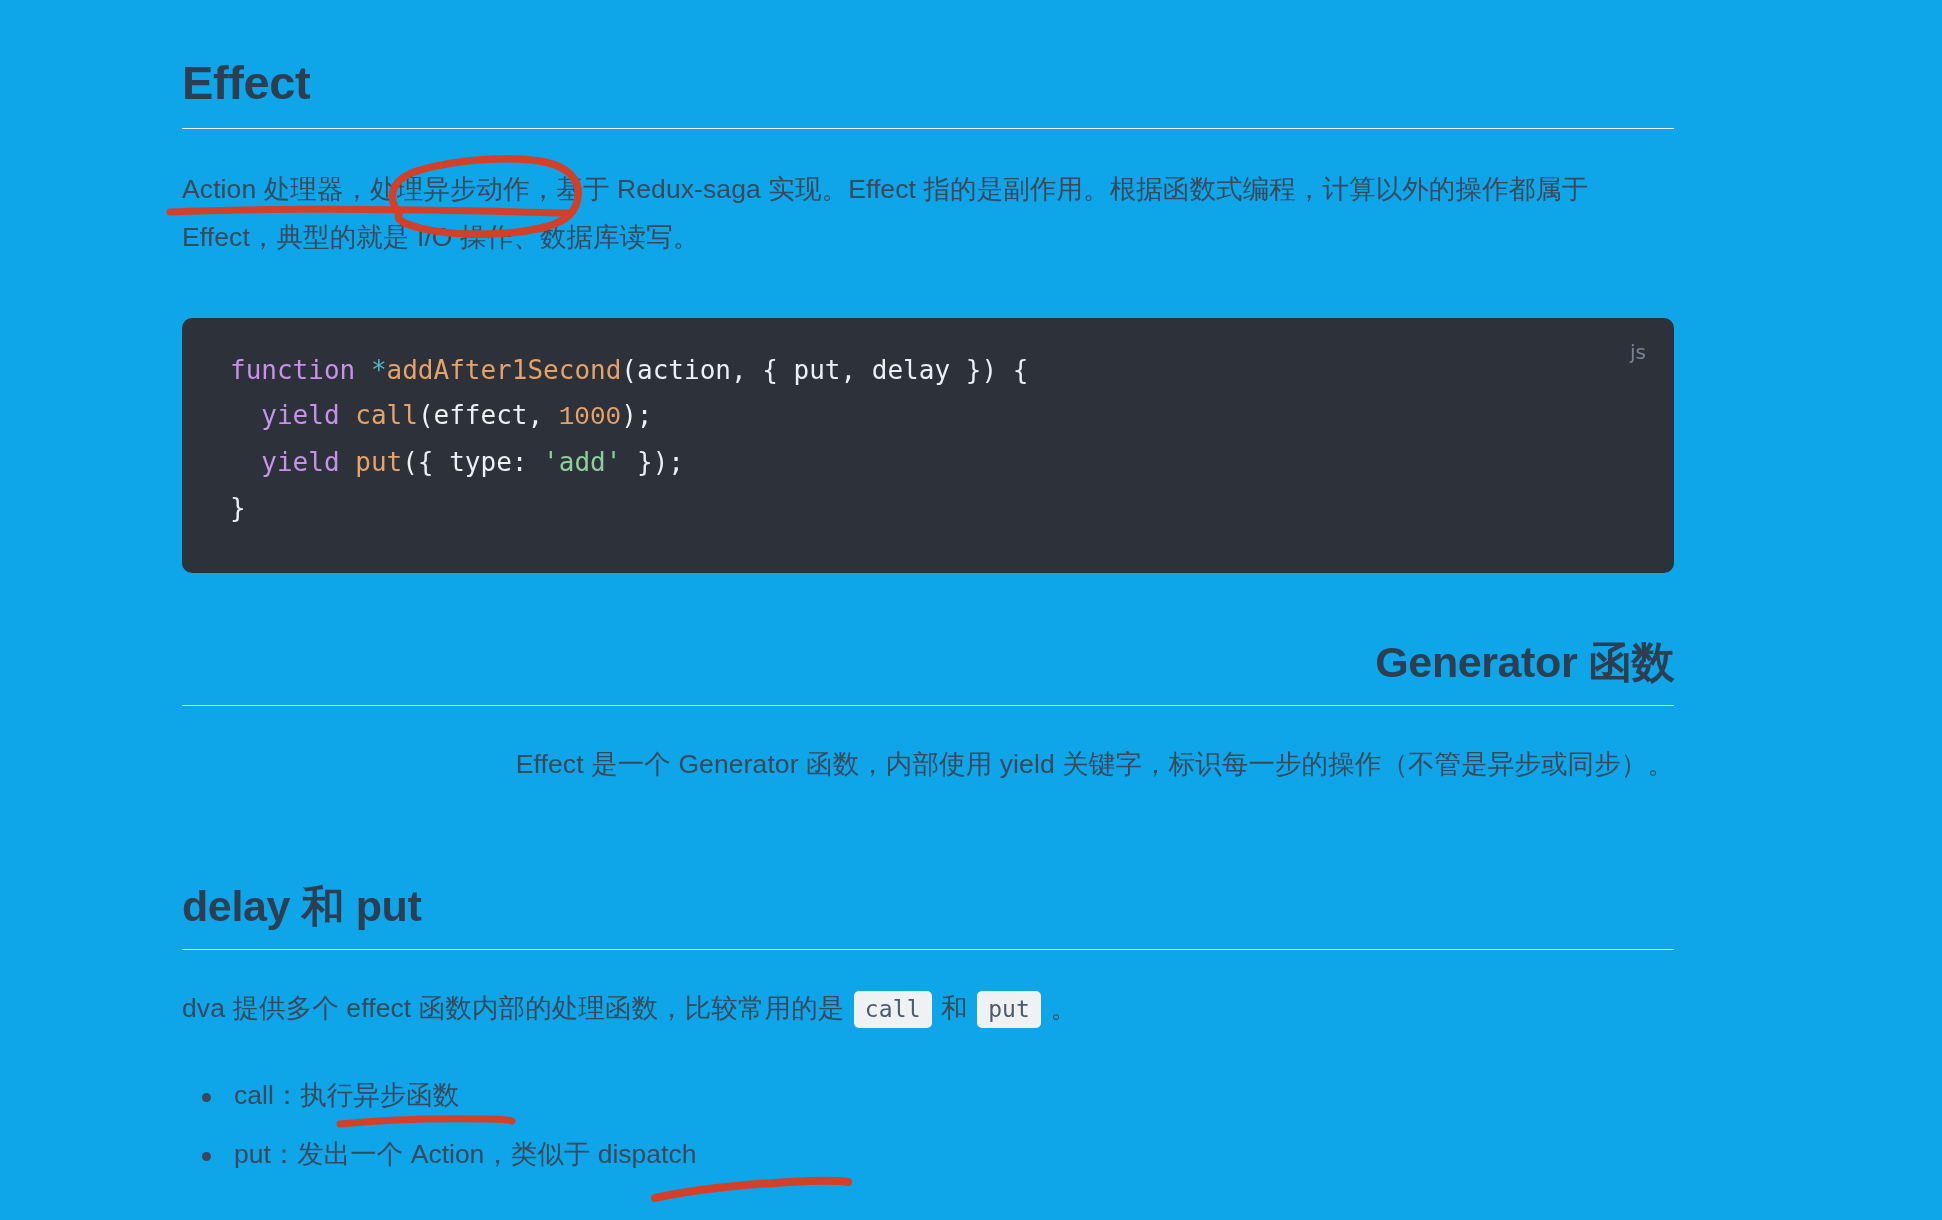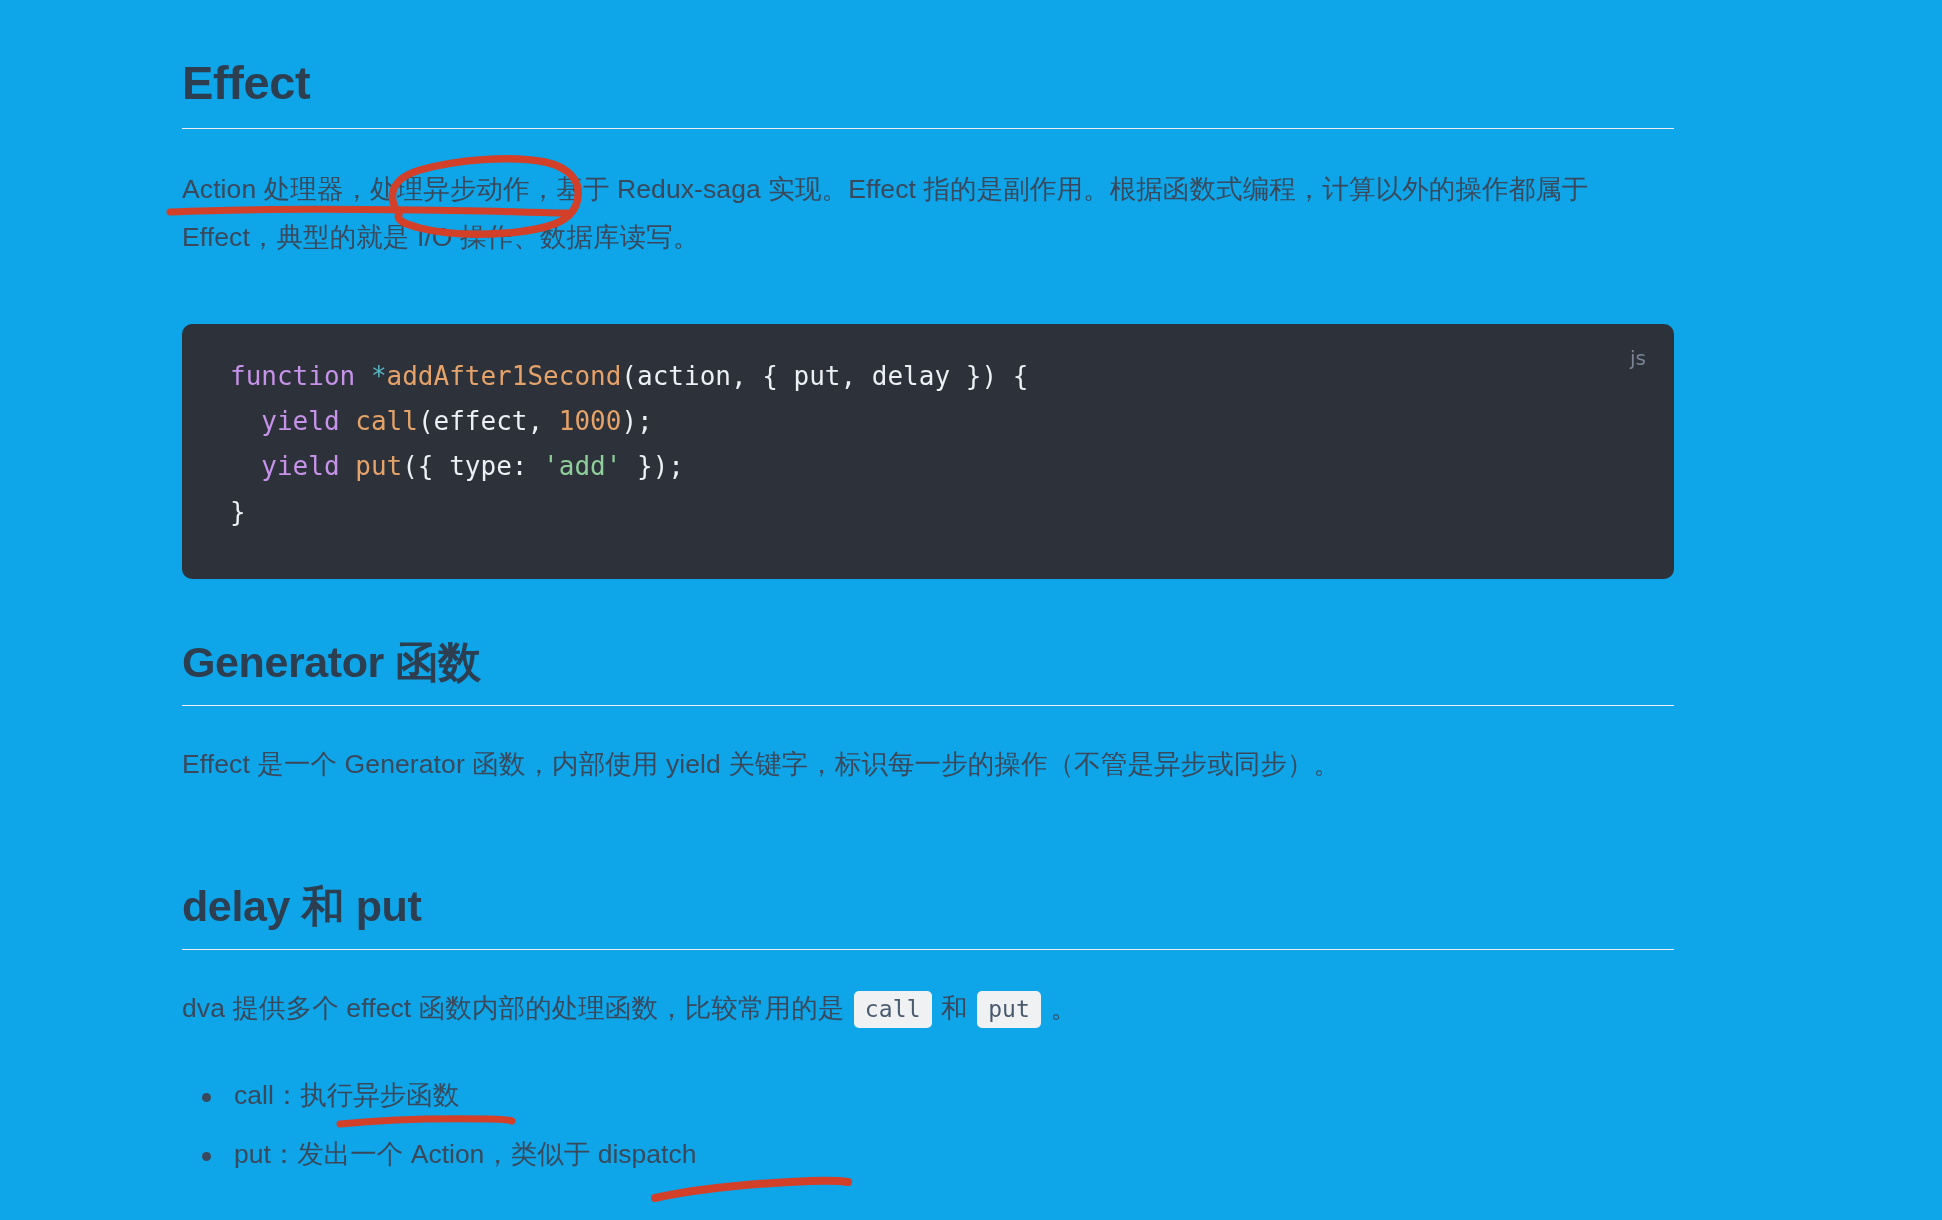--- a/index.html
+++ b/index.html
@@ -54,42 +54,41 @@
     font-weight: 400;
   }
 
   
   .code-block {
     position: relative;
     background: #2c313a;
     border-radius: 10px;
     padding: 30px 34px 30px 48px;
     box-sizing: border-box;
-    margin-top: 6px;
   }
   .code-lang {
     position: absolute;
     right: 28px;
     top: 22px;
     font-family: "DejaVu Sans", sans-serif;
     font-size: 20px;
     color: #7a8494;
   }
   pre.code {
     margin: 0;
     font-family: "DejaVu Sans Mono", monospace;
     font-size: 26px;
     line-height: 1.74;
     color: #e6e6e6;
     white-space: pre;
   }
   .tok-kw   { color: #c792ea; }
   .tok-star { color: #56b6c2; }
   .tok-fn   { color: #e5a269; text-align: center; }
-  .tok-num  { color: #e5a269; }
+  .tok-num  { color: #e5a269; font-family: Liberation Mono, monospace; }
   .tok-str  { color: #8fce9b; }
   .tok-pl   { color: #eceff4; }
 
   
   code.chip {
     font-family: "DejaVu Sans Mono", monospace;
     font-size: 23px;
     background: #eff1f3;
     color: #4a5a6e;
     border-radius: 5px;
@@ -144,21 +143,21 @@
     </div>
 
     <div class="code-block" style="position:absolute; left:0; top:318px; width:1492px; height:255px;">
       <span class="code-lang">js</span>
       <pre class="code"><span class="tok-kw">function</span> <span class="tok-star">*</span><span class="tok-fn">addAfter1Second</span><span class="tok-pl">(action, { put, delay }) {</span>
   <span class="tok-kw">yield</span> <span class="tok-fn">call</span><span class="tok-pl">(effect, </span><span class="tok-num">1000</span><span class="tok-pl">);</span>
   <span class="tok-kw">yield</span> <span class="tok-fn">put</span><span class="tok-pl">({ type: </span><span class="tok-str">'add'</span><span class="tok-pl"> });</span>
 <span class="tok-pl">}</span></pre>
     </div>
 
-    <div style="position:absolute; left:0; top:638px; width:1492px;">
+    <div style="position:absolute; left:0; top:638px; width:1492px;text-align:right;">
       <h1 class="section-title sub">Generator 函数</h1>
       <p class="body-text" style="margin-top:34px;">Effect 是一个 Generator 函数，内部使用 yield 关键字，标识每一步的操作（不管是异步或同步）。</p>
     </div>
 
     <div style="position:absolute; left:0; top:882px; width:1492px;">
       <h1 class="section-title sub">delay 和 put</h1>
       <p class="body-text" style="margin-top:34px;"><span>dva 提供多个 effect 函数内部的处理函数，比较常用的是 </span><code class="chip">call</code><span> 和 </span><code class="chip">put</code><span> 。</span></p>
 
       <ul class="bullets" style="margin-top:40px;">
         <li>call：执行异步函数</li>

